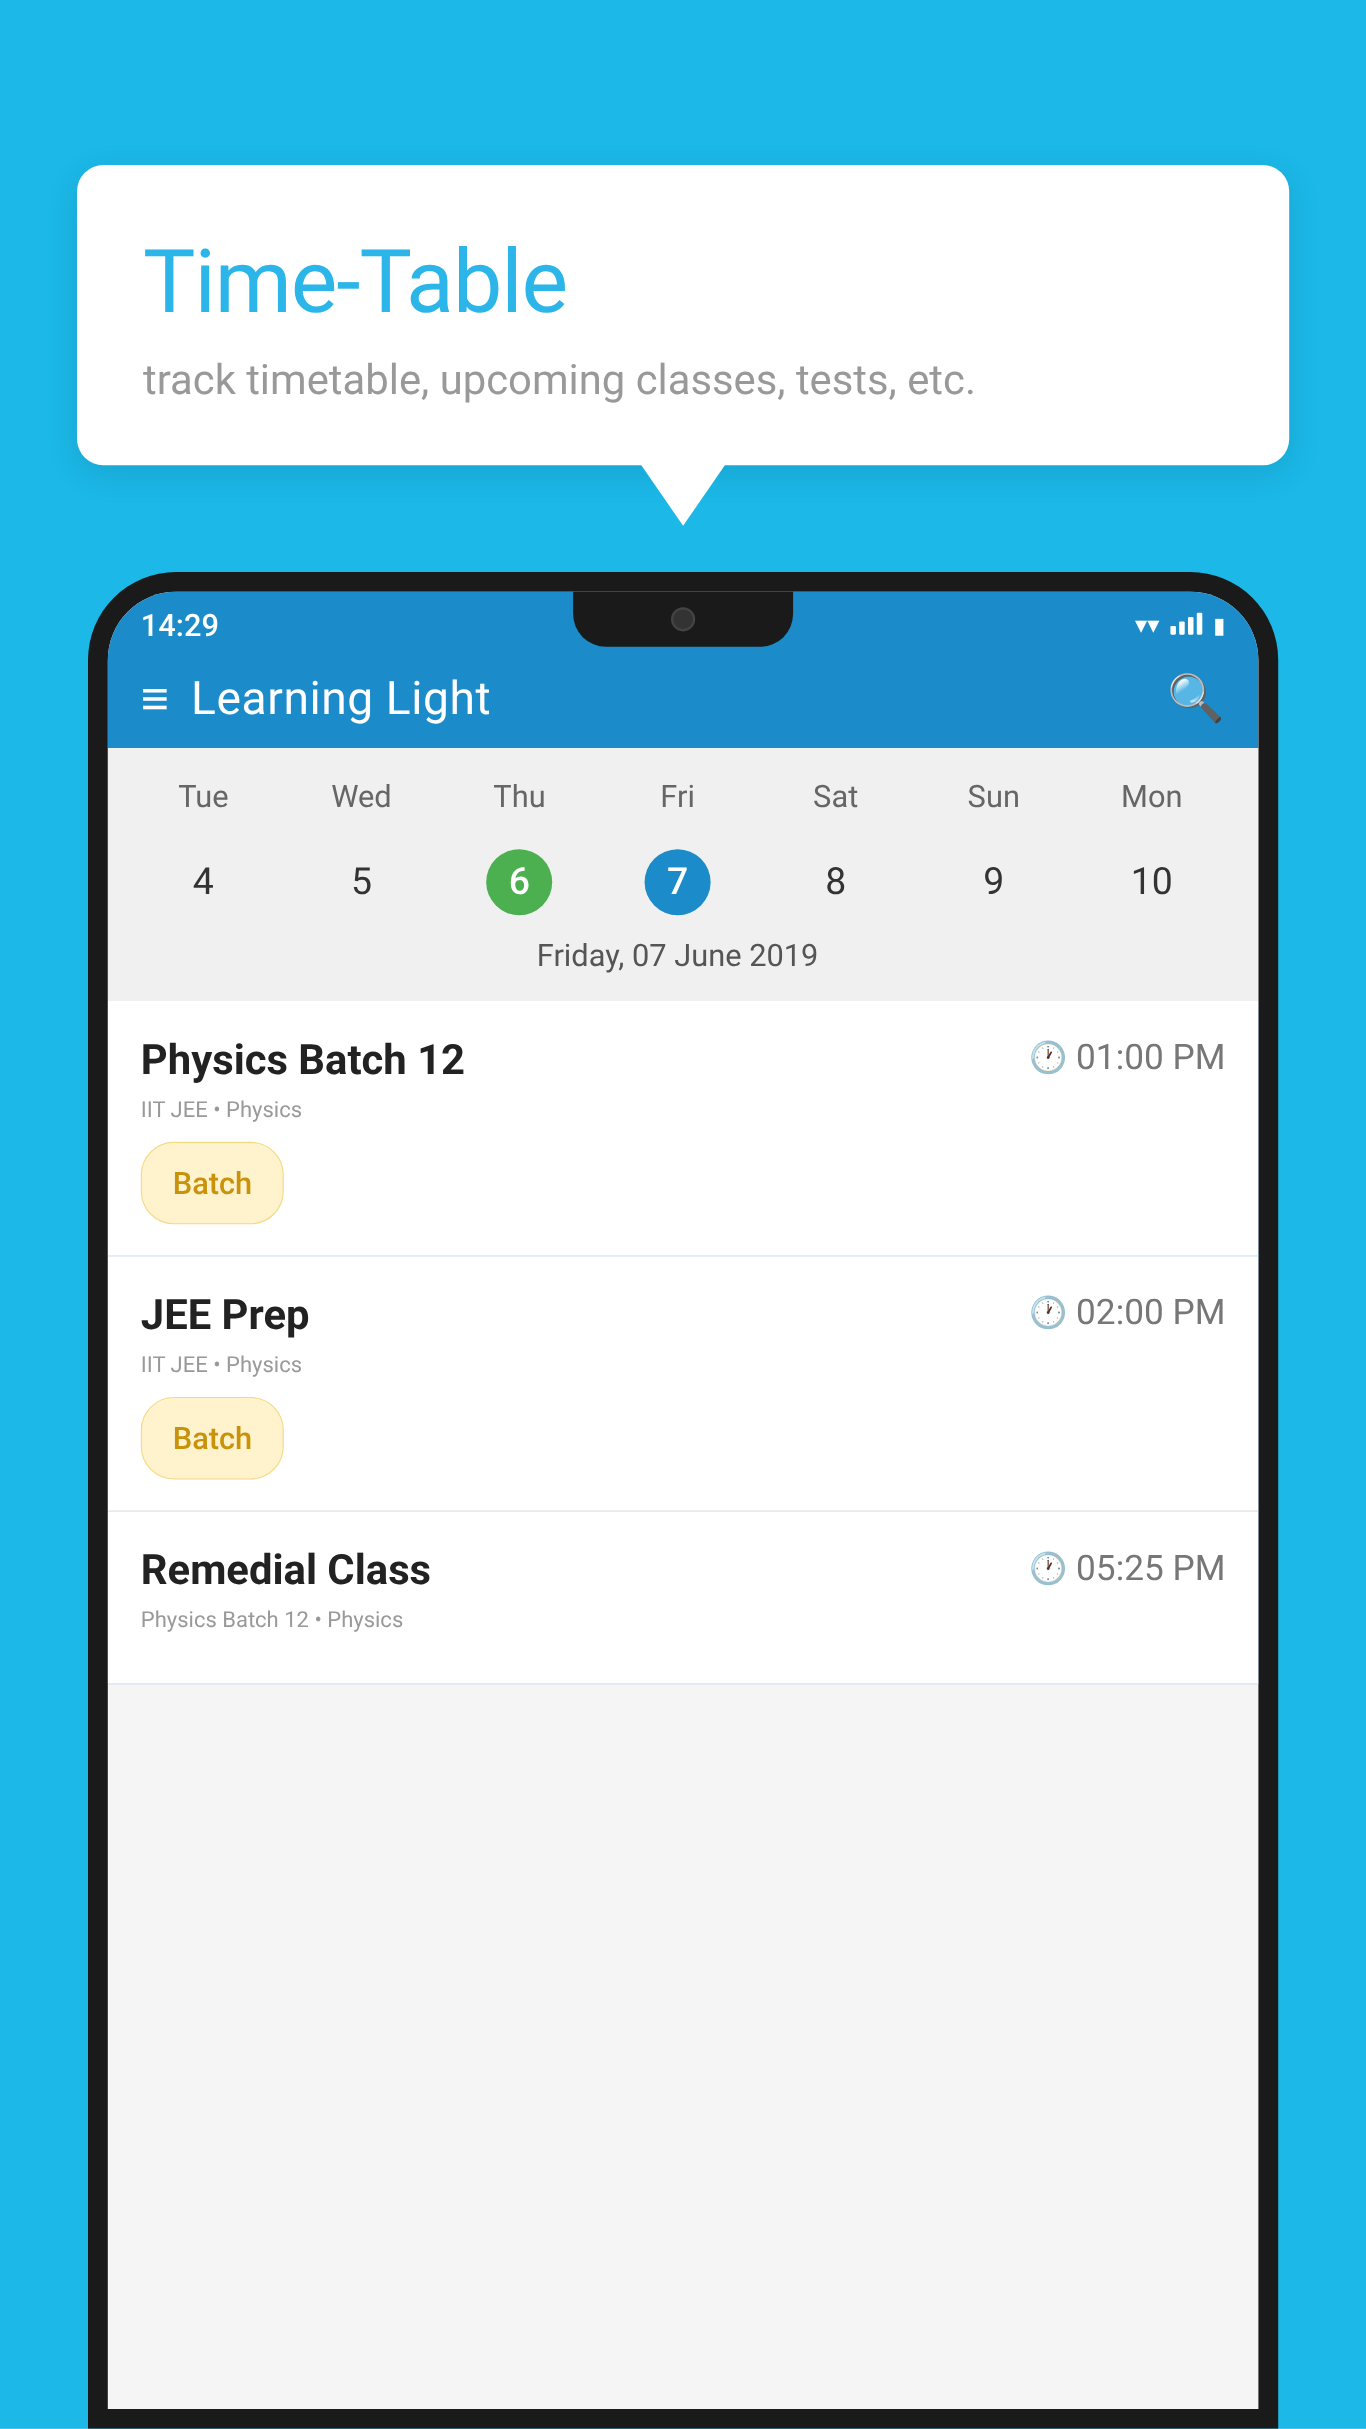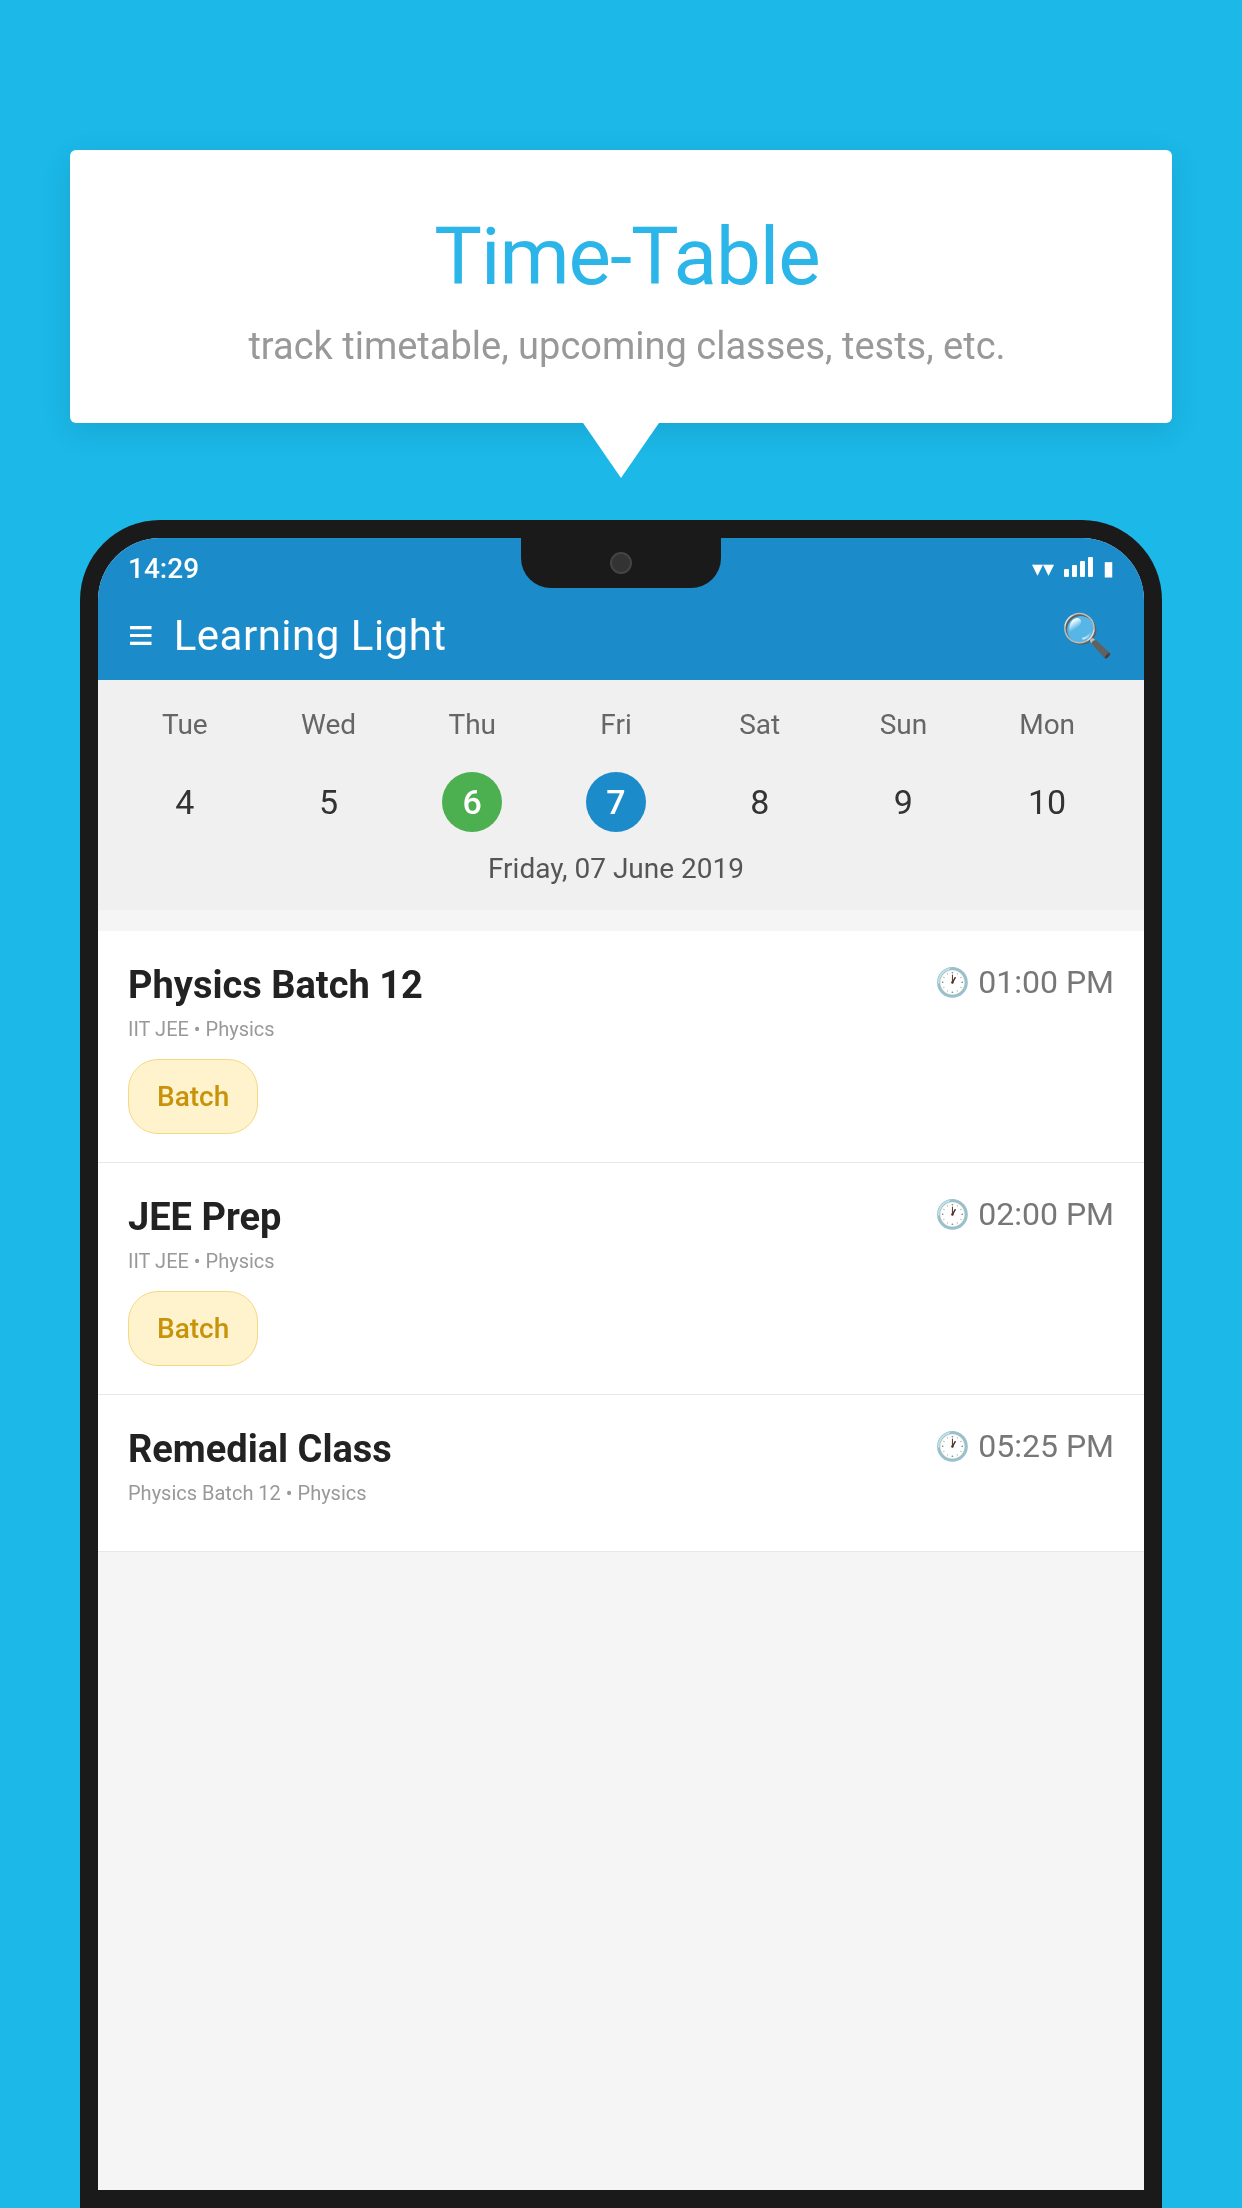--- a/index.html
+++ b/index.html
@@ -17,23 +17,23 @@
     
     .speech-bubble-container {
       position: absolute;
       top: 150px;
       left: 70px;
       right: 70px;
     }
 
     .speech-bubble {
       background: white;
-      border-radius: 6px;
+      border-radius: 24px;
       padding: 60px 48px 55px 60px;
-      text-align: center;
+      text-align: left;
       box-shadow: 0 8px 30px rgba(0,0,0,0.1);
       position: relative;
     }
 
     .speech-bubble::after {
       content: '';
       position: absolute;
       bottom: -55px;
       left: 50%;
       transform: translateX(-50%);
@@ -229,21 +229,20 @@
     .date-label {
       text-align: center;
       font-size: 28px;
       color: #555;
       padding: 12px 0 15px 0;
     }
 
     
     .classes-list {
       background: #3b82f6;
-      margin-top: 21px;
     }
 
     .class-item {
       background: white;
       padding: 32px 30px 28px 30px;
       border-bottom: 1px solid #e8e8e8;
     }
 
     .class-item-header {
       display: flex;

